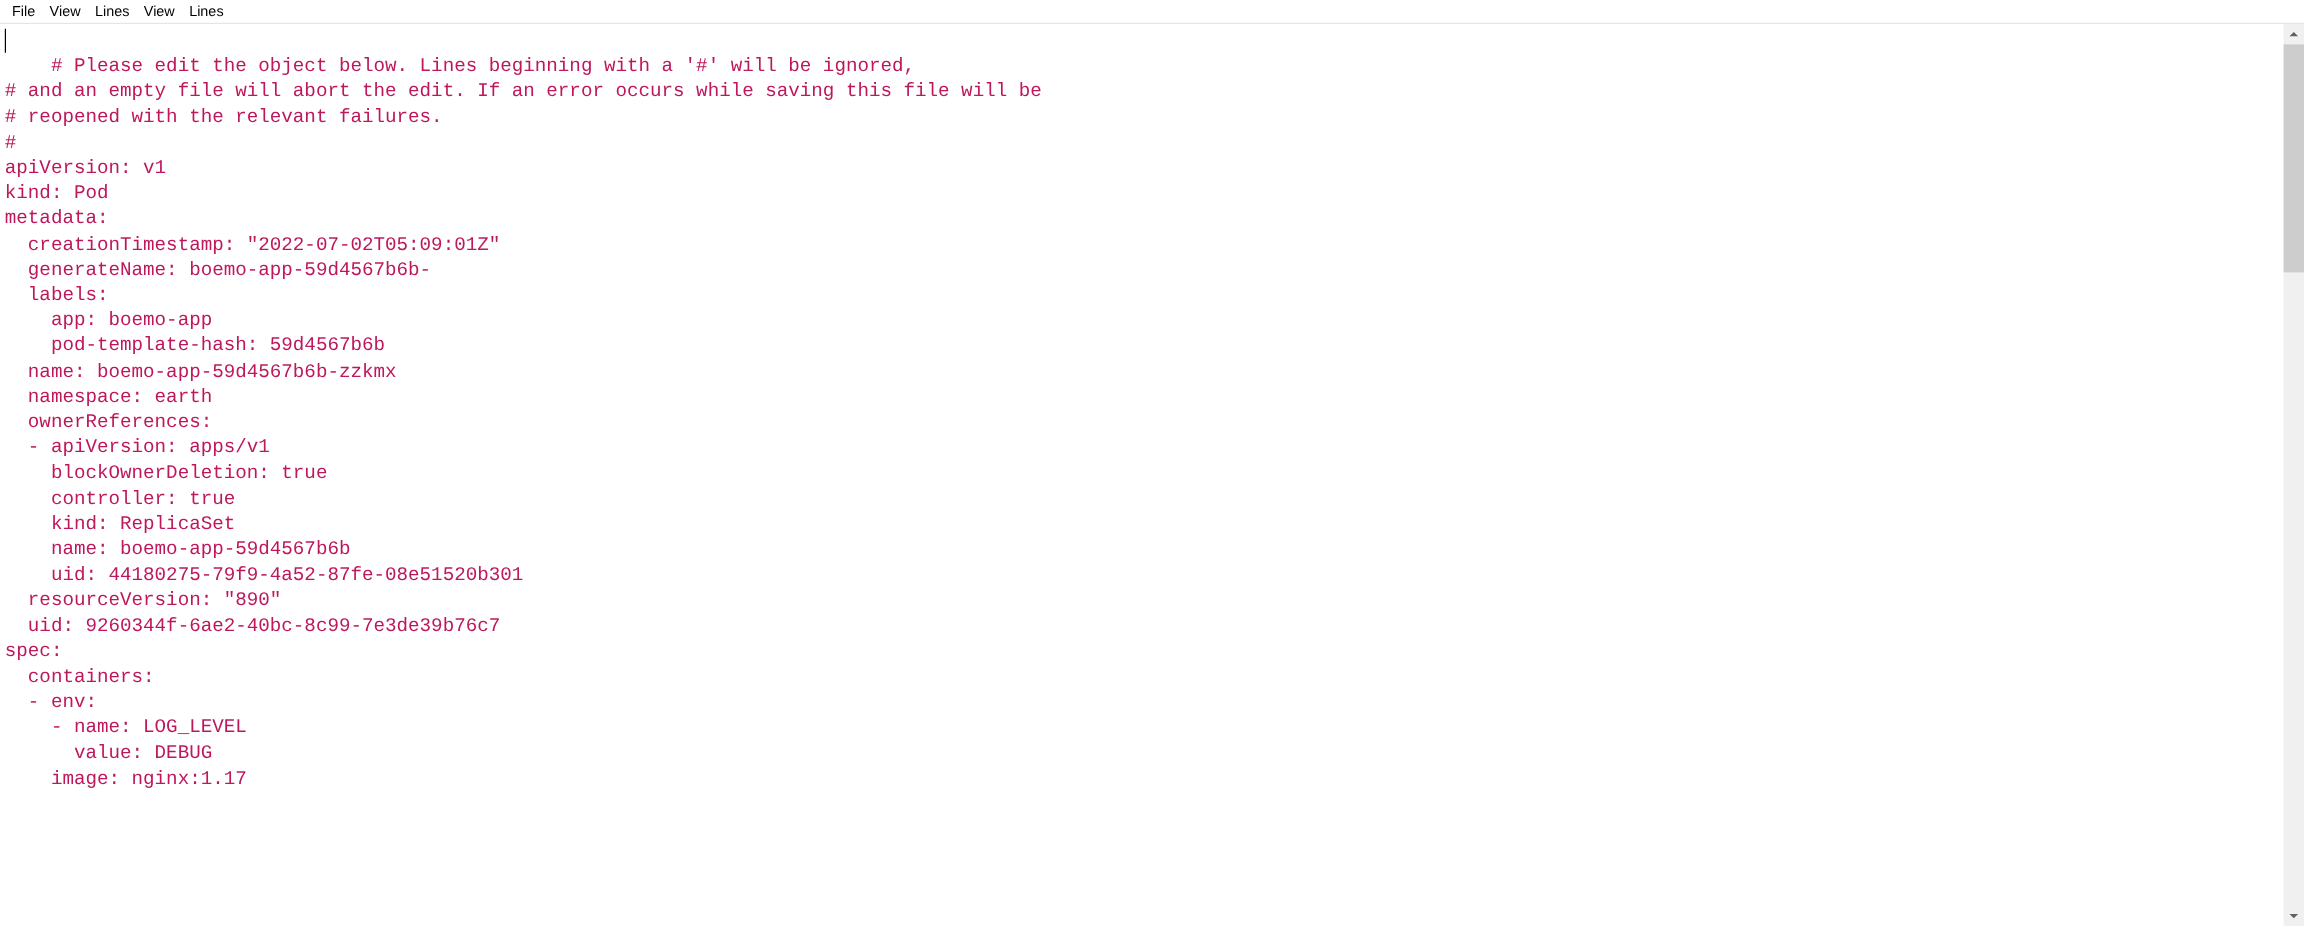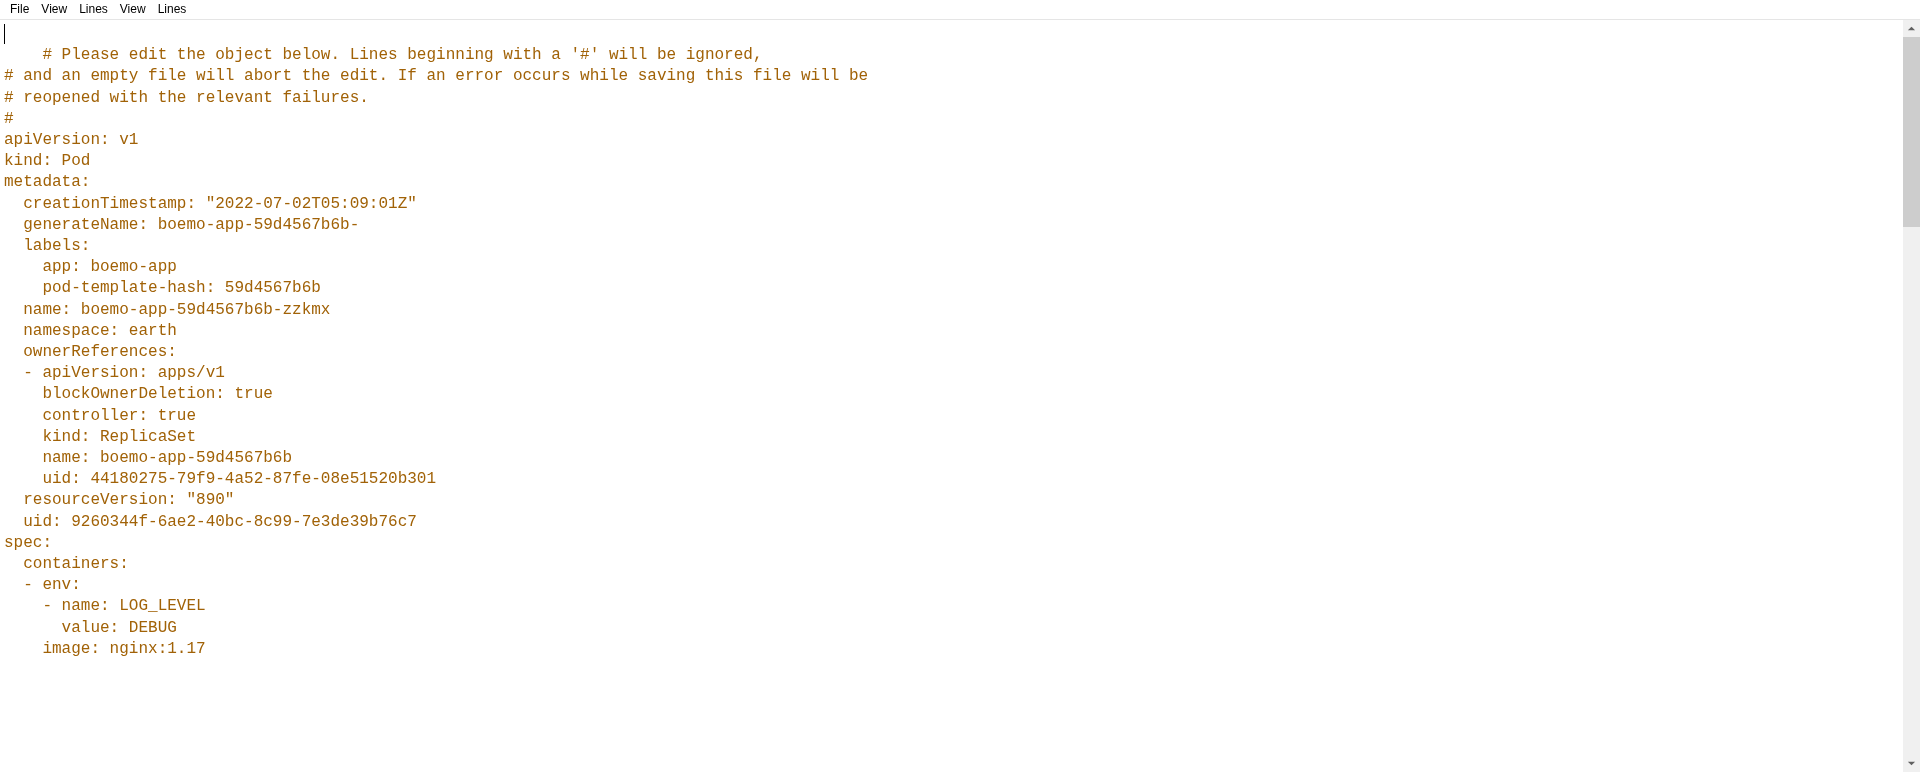--- a/index.html
+++ b/index.html
@@ -37,21 +37,21 @@
     display: flex;
   }
   .editor {
     flex: 1 1 auto;
     padding: 4px 4px 4px 4px;
     font-family: Consolas, "Courier New", monospace;
     font-size: 16px;
     line-height: 21.2px;
     white-space: pre;
     overflow: hidden;
-    color: #a16207;
+    color: #be185d;
     position: relative;
   }
   .caret {
     position: absolute;
     left: 4px;
     top: 4px;
     width: 1px;
     height: 20px;
     background: #000;
   }

